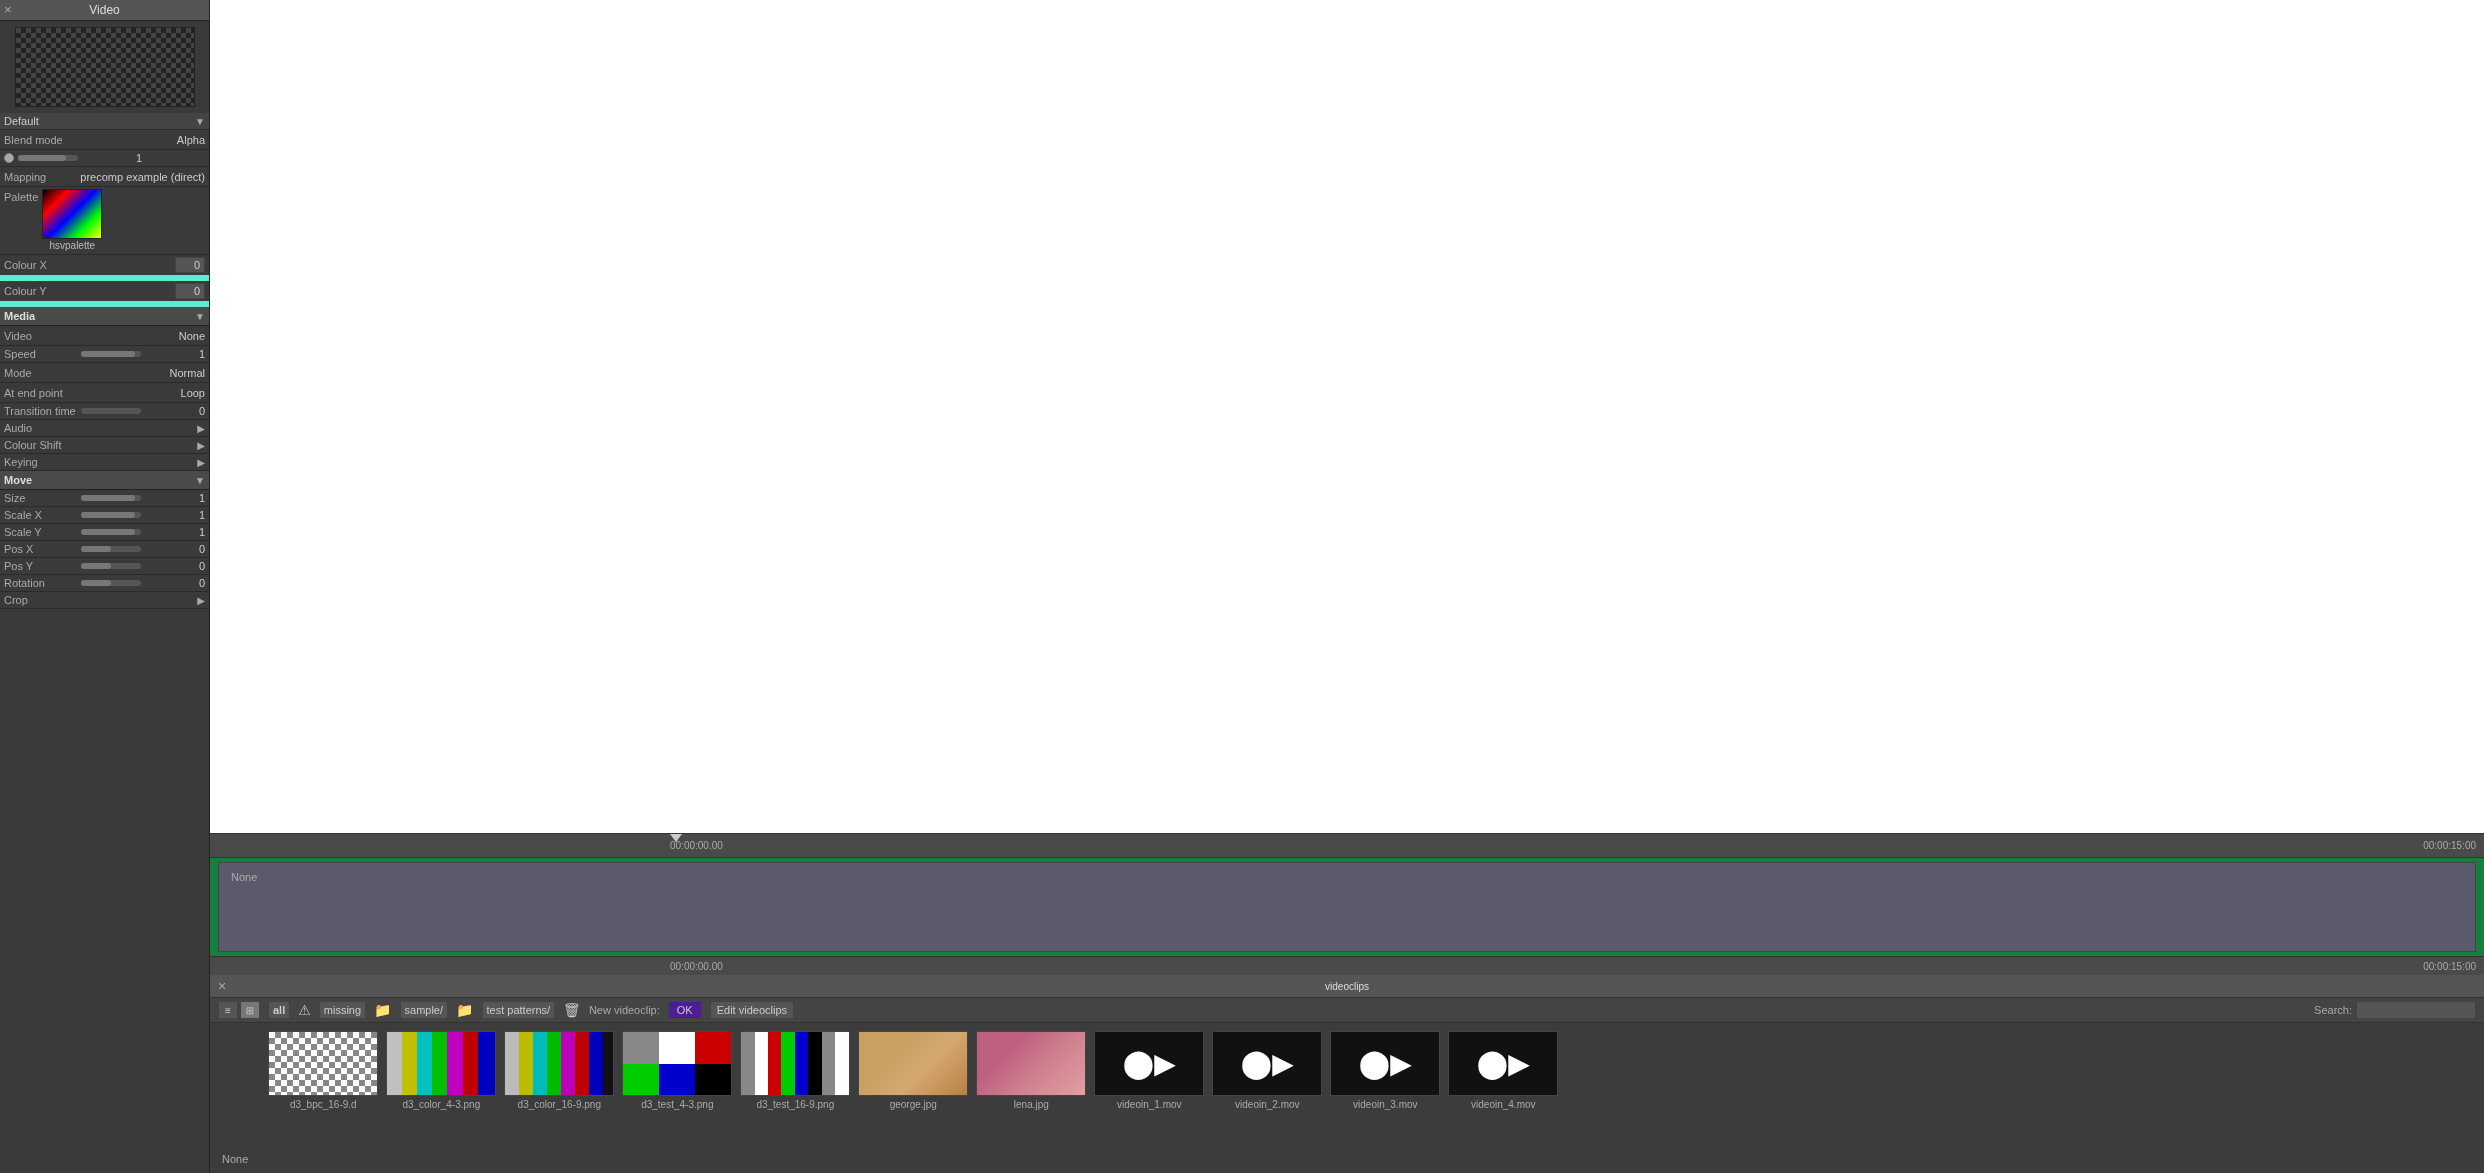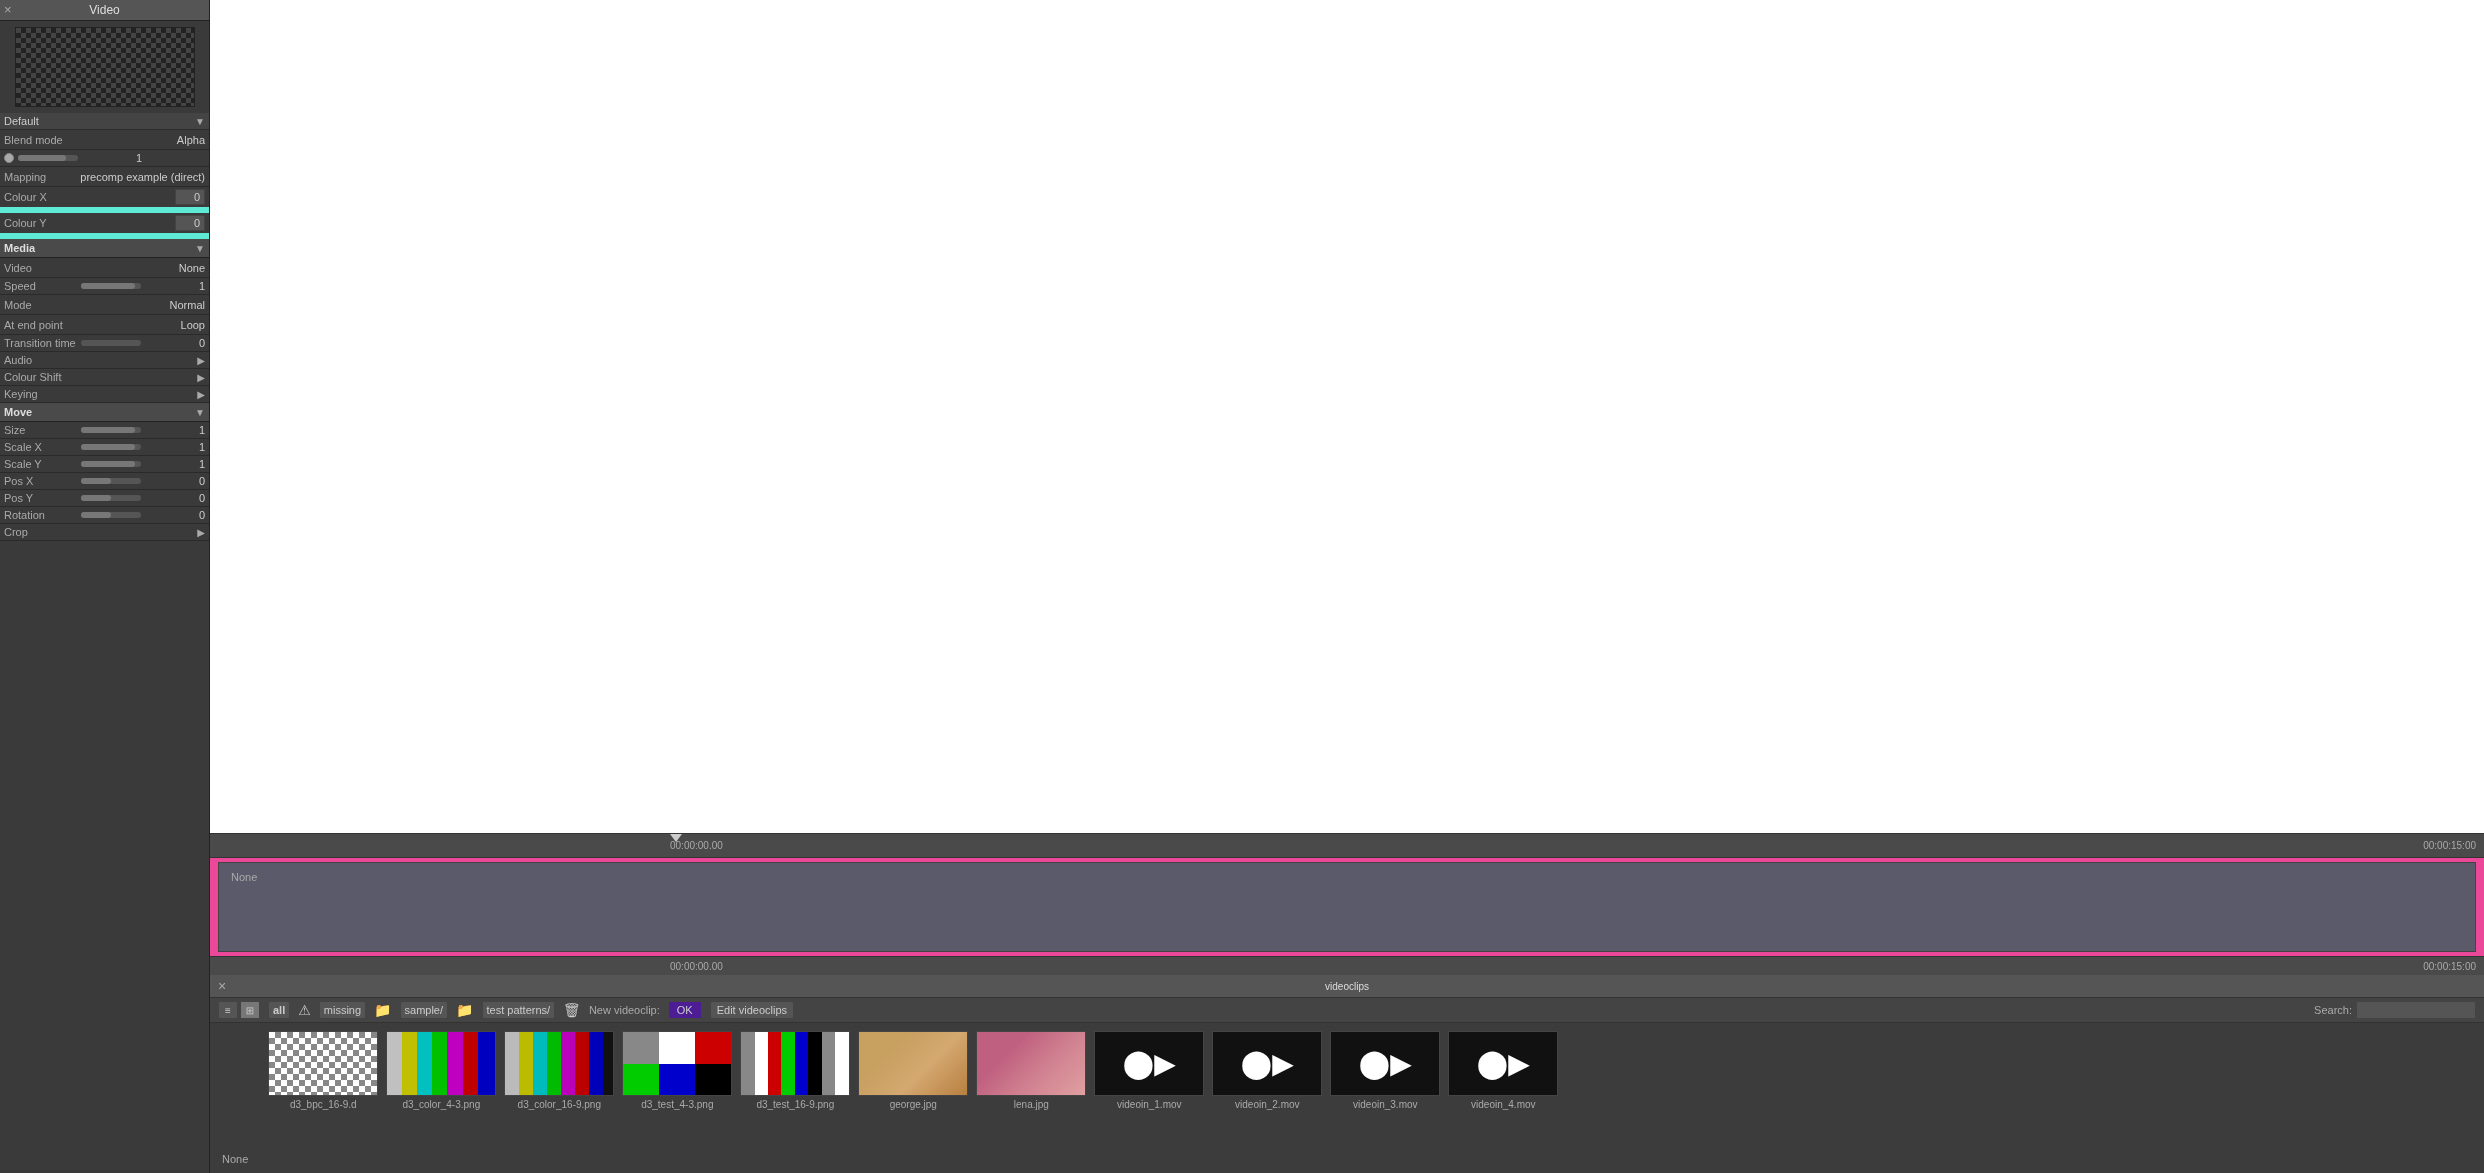--- a/index.html
+++ b/index.html
@@ -203,21 +203,21 @@
 
     
     .top-white {
       flex: 1;
       background: #fff;
       min-height: 300px;
     }
 
     
     .timeline-area {
-      background: #ec4899;
+      background: #15803d;
       height: 140px;
       position: relative;
       border-top: 1px solid #333;
     }
     .timeline-ruler {
       height: 24px;
       background: #4a4a4a;
       display: flex;
       align-items: center;
       padding: 0 8px;
@@ -531,20 +531,27 @@
       <div class="mini-slider-fill" style="width:80%"></div>
     </div>
     <span class="prop-value">1</span>
   </div>
 
   <div class="prop-row">
     <span class="prop-label">Mapping</span>
     <span class="prop-value">precomp example (direct)</span>
   </div>
 
+  <div class="palette-row">
+    <span class="palette-label">Palette</span>
+    <div>
+      <div class="palette-preview" style="background: linear-gradient(135deg, #000 0%, #f00 25%, #00f 50%, #0f0 75%, #ff0 100%);"></div>
+      <div class="palette-name">hsvpalette</div>
+    </div>
+  </div>
 
   <div class="colour-row">
     <span class="prop-label">Colour X</span>
     <span class="colour-row-val">0</span>
   </div>
 
   <div class="colour-row">
     <span class="prop-label">Colour Y</span>
     <span class="colour-row-val">0</span>
   </div>

